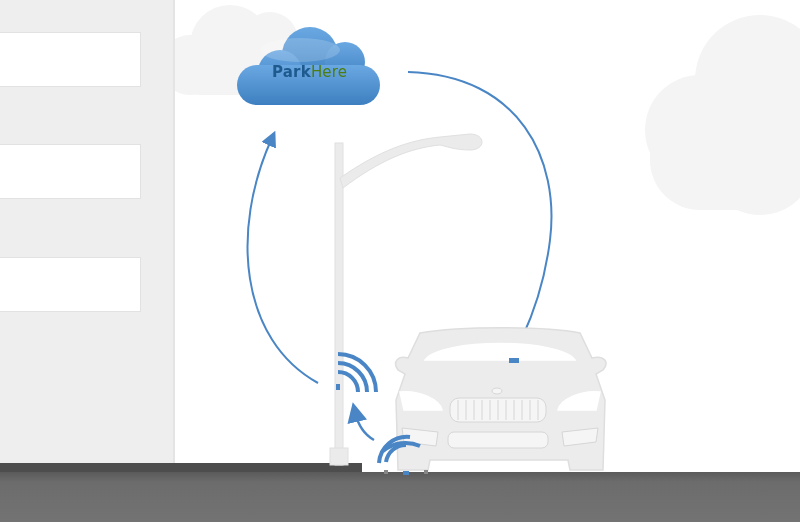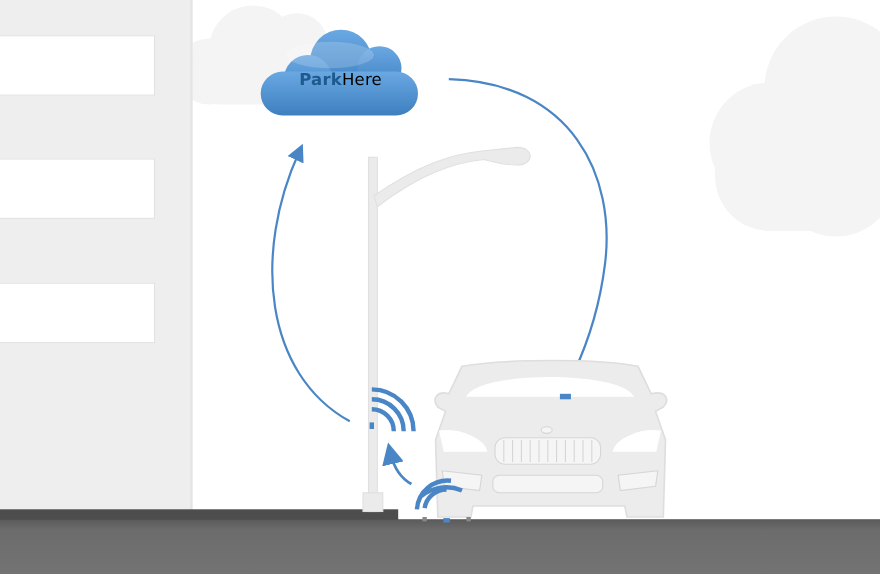--- a/index.html
+++ b/index.html
@@ -4,21 +4,21 @@
 <style>
   html, body { margin:0; padding:0; }
   body { width:800px; height:522px; overflow:hidden; background:#ffffff; position:relative; font-family:"DejaVu Sans", sans-serif; }
   .scene { position:absolute; left:0; top:0; width:800px; height:522px; }
   .building { position:absolute; left:0; top:0; width:173px; height:467px; background:#eeeeee; border-right:2px solid #e4e4e4; }
   .window { position:absolute; left:0; width:140px; height:53px; background:#ffffff; border:1px solid #e2e2e2; border-left:none; }
   .road { position:absolute; left:0; top:472px; width:800px; height:50px; background:linear-gradient(#5a5a5a, #6c6c6c 20%, #737373); }
   .curb { position:absolute; left:0; top:463px; width:362px; height:9px; background:#4d4d4d; border-bottom:1px solid #222; }
   .cloud-label { position:absolute; left:272px; top:63px; font-size:15px; color:#1f5a8e; letter-spacing:0.2px; }
   .cloud-label .b { font-weight:bold; }
-  .cloud-label .l { color:#000000; }
+  .cloud-label .l { color:#4d7c0f; }
   svg { position:absolute; left:0; top:0; }
 </style>
 </head>
 <body>
 
 <div class="scene">
 
   <svg width="800" height="522">
     <g fill="#f4f4f4">
       <circle cx="230" cy="45" r="40"></circle>

